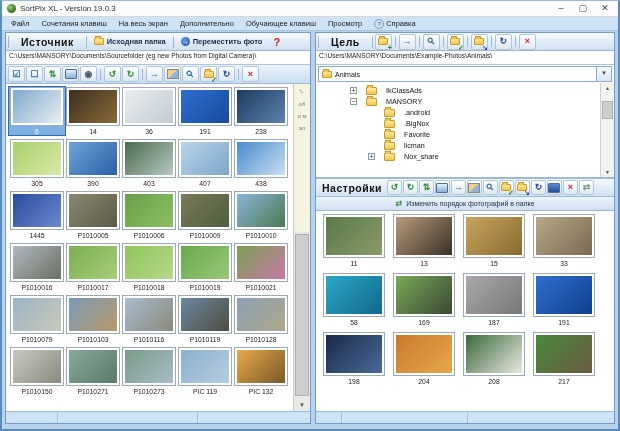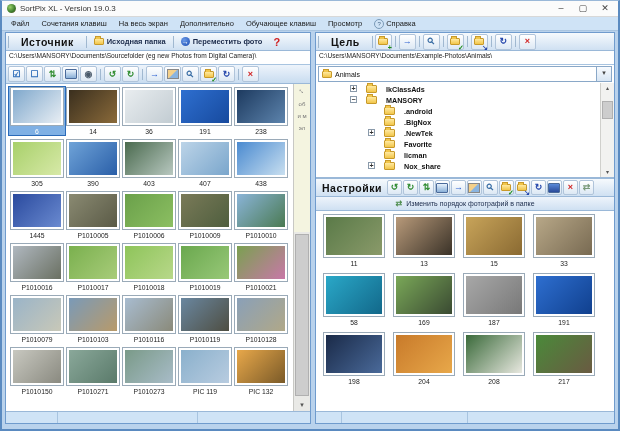--- a/index.html
+++ b/index.html
@@ -56,21 +56,21 @@
   .clip-zone{position:absolute;top:0;left:0;right:0;height:148px;background:#f4f4e0;font-size:6px;color:#777;text-align:center;overflow:hidden;}
   .clip-ic{display:block;margin:2px auto 4px;font-size:8px;color:#888;transform:rotate(45deg);}
   .clip-frag{display:block;margin-top:6px;}
   .sb-thumb{position:absolute;left:1px;right:1px;top:150px;height:160px;background:#cdcdcd;border:1px solid #b0b0b0;}
   .sb-arrow{position:absolute;left:0;right:0;bottom:0;height:12px;text-align:center;font-size:7px;color:#555;line-height:12px;background:#e9e9e6;}
   
   .combo{height:14px;flex:none;margin:1px 2px;border:1px solid #8aa8c8;background:#fff;display:flex;align-items:center;gap:3px;padding-left:3px;font-size:7px;color:#111;position:relative;}
   .combo-arrow{position:absolute;right:0;top:0;bottom:0;width:14px;border-left:1px solid #8aa8c8;background:linear-gradient(#f8fbfe,#d8e6f4);text-align:center;font-size:7px;line-height:12px;color:#444;}
   
   .tree{height:92px;flex:none;background:#fff;border-bottom:1px solid #9ab8d8;position:relative;overflow:hidden;font-size:7.2px;padding-top:2px;}
-  .trow{height:11px;display:flex;align-items:flex-start;gap:9px;color:#111;font-weight:bold;}
+  .trow{height:11px;display:flex;align-items:center;gap:9px;color:#111;}
   .trow.lvl1{padding-left:34px;}
   .trow.lvl2{padding-left:52px;}
   .exp{width:7px;height:7px;flex:none;border:1px solid #8a9aaa;background:#fff;font-size:7px;line-height:5px;text-align:center;color:#333;box-sizing:border-box;}
   .exp.none{border:none;background:transparent;}
   .tree-sb{position:absolute;top:0;right:0;bottom:0;width:13px;background:#f2f2f0;border-left:1px solid #d0d0cc;}
   .tree-sb .up{position:absolute;top:0;left:0;right:0;height:10px;text-align:center;font-size:6px;color:#555;line-height:10px;}
   .tree-sb .dn{position:absolute;bottom:0;left:0;right:0;height:10px;text-align:center;font-size:6px;color:#555;line-height:10px;}
   .tree-sb .th{position:absolute;left:1px;right:1px;top:18px;height:16px;background:#cdcdcd;border:1px solid #b0b0b0;}
   
   .preview-header{height:17px;flex:none;background:linear-gradient(#f6fafd,#cfe0f2);border-top:1px solid #9ab8d8;border-bottom:1px solid #9ab8d8;display:flex;align-items:center;padding:0 2px;gap:1px;}
@@ -427,25 +427,20 @@
             <span class="exp none"></span>
             <span class="fold big"></span>
             <span>.android</span>
           </div>
           <div class="trow lvl2">
             <span class="exp none"></span>
             <span class="fold big"></span>
             <span>.BigNox</span>
           </div>
           <div class="trow lvl2">
-            <span class="exp">+</span>
-            <span class="fold big"></span>
-            <span>.NewTek</span>
-          </div>
-          <div class="trow lvl2">
             <span class="exp none"></span>
             <span class="fold big"></span>
             <span>Favorite</span>
           </div>
           <div class="trow lvl2">
             <span class="exp none"></span>
             <span class="fold big"></span>
             <span>licman</span>
           </div>
           <div class="trow lvl2">

